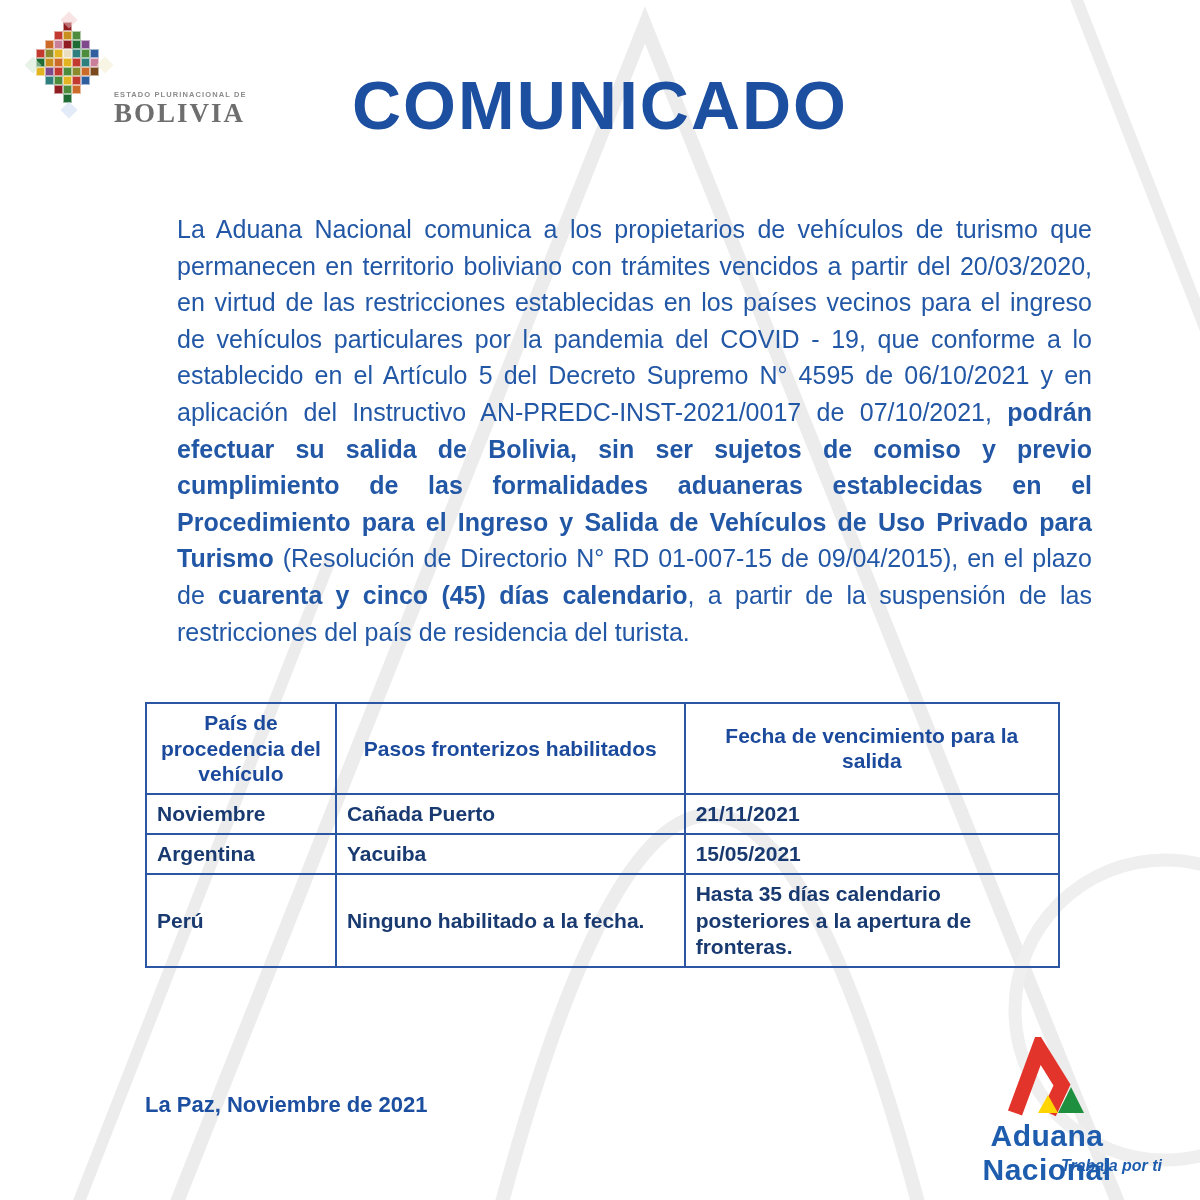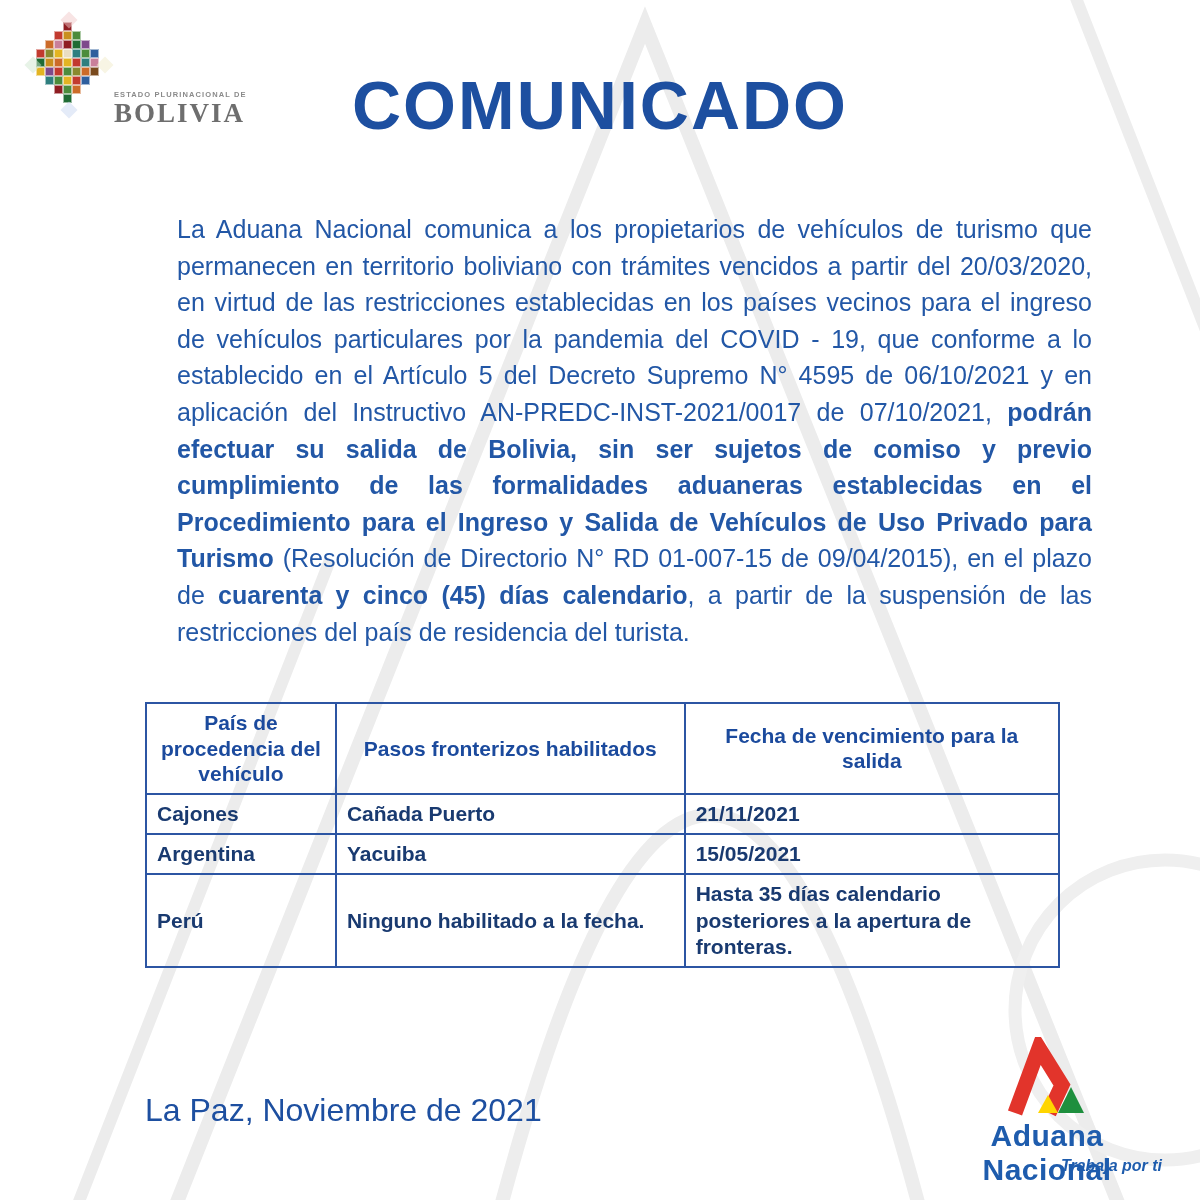--- a/index.html
+++ b/index.html
@@ -45,21 +45,21 @@
   }
   .vtable td{
     color:var(--c-table_text_navy,#193a70); font-size:21px; font-weight:700;
     text-align:left; vertical-align:middle; line-height:1.25;
   }
   .vtable col.c1{width:20.8%;} .vtable col.c2{width:38.2%;} .vtable col.c3{width:41%;}
   .vtable tr.r-tall td{height:60px;} .vtable tr.r-short td{height:40px;}
   
   .dateline{
     position:absolute; left:145px; top:1092px; z-index:1;
-    font-size:32px; font-weight:400; color:var(--c-title_blue,#1d4fa0);
+    font-size:22px; font-weight:700; color:var(--c-title_blue,#1d4fa0);
   }
   .logo-aduana{position:absolute; right:28px; bottom:18px; width:250px; height:145px; z-index:2;}
   .aduana-mountain{position:absolute; left:70px; top:0;}
   .aduana-name{
     position:absolute; left:0; right:0; top:82px; text-align:center;
     font-size:30px; font-weight:700; letter-spacing:.5px; color:var(--c-aduana_blue,#1e5cad);
   }
   .aduana-tagline{
     position:absolute; right:10px; top:120px;
     font-size:16px; font-style:italic; font-weight:700; color:var(--c-aduana_blue,#1e5cad);
@@ -142,21 +142,21 @@
       </colgroup>
     <thead>
         <tr id="vt-head">
           <th>País de procedencia del vehículo</th>
           <th>Pasos fronterizos habilitados</th>
           <th>Fecha de vencimiento para la salida</th>
         </tr>
       </thead>
     <tbody id="vt-body">
         <tr class="r-short">
-          <td>Cajones</td>
+          <td>Noviembre</td>
           <td>Cañada Puerto</td>
           <td>21/11/2021</td>
         </tr>
         <tr class="r-short">
           <td>Argentina</td>
           <td>Yacuiba</td>
           <td>15/05/2021</td>
         </tr>
         <tr class="r-tall">
           <td>Perú</td>

